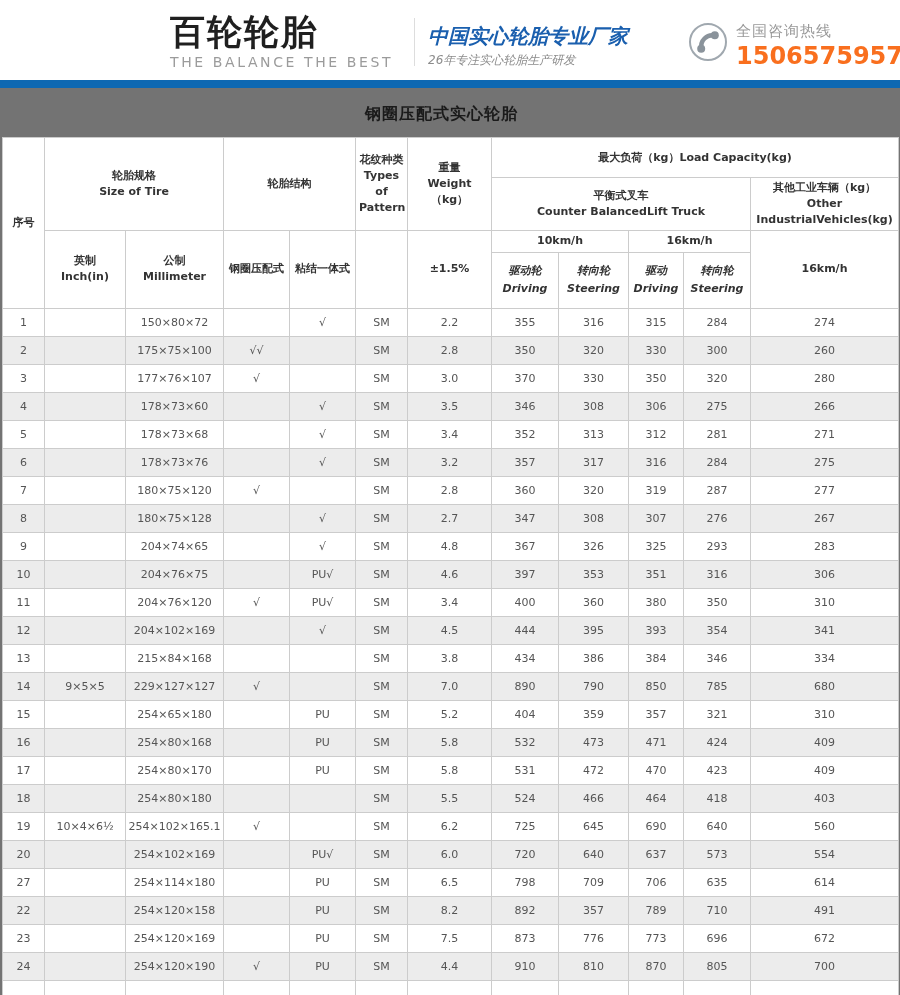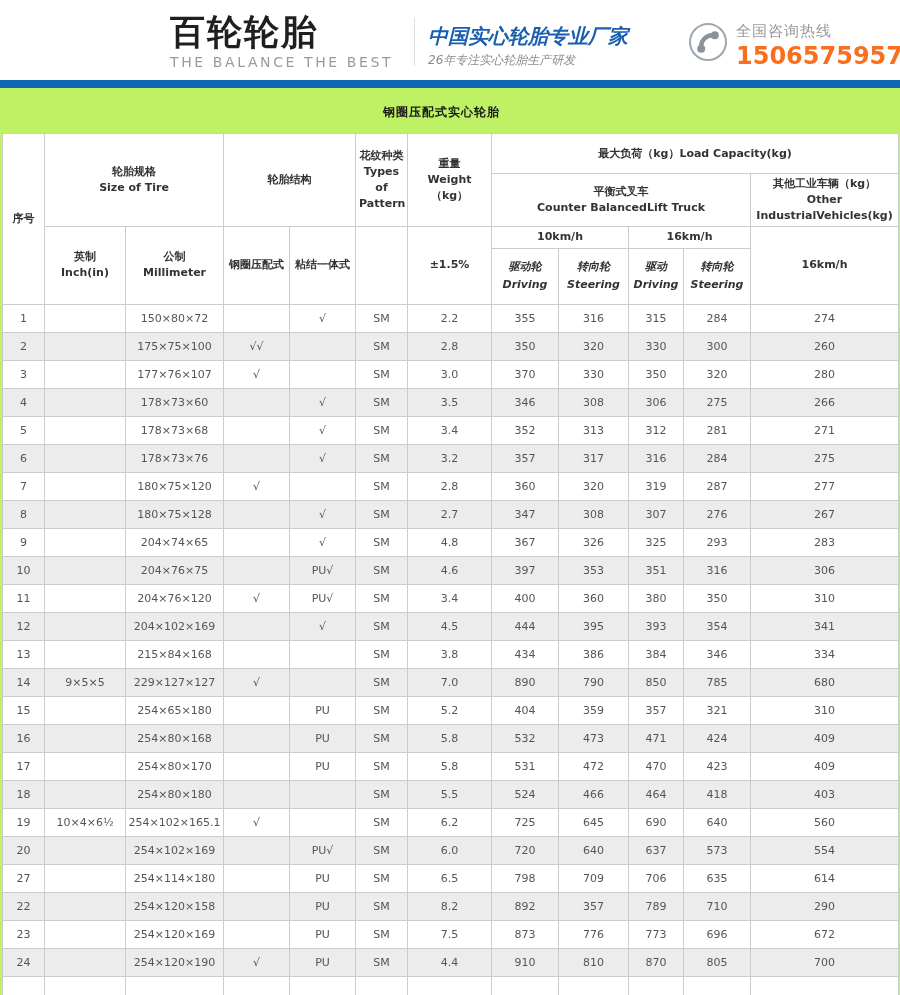--- a/index.html
+++ b/index.html
@@ -1,36 +1,36 @@
 <!DOCTYPE html>
 <html><head>
 <meta charset="utf-8">
 <style>
   * { box-sizing: border-box; margin: 0; padding: 0; }
   html, body { background: #fff; }
   body { font-family: "DejaVu Sans", "Liberation Sans", sans-serif; }
-  .page { width: 900px; height: 995px; overflow: hidden; background: #bef264; position: relative; }
+  .page { width: 900px; height: 995px; overflow: hidden; background: #737373; position: relative; }
 
   
   .site-header { position: relative; height: 80px; background: #fff; }
   .logo { position: absolute; left: 170px; top: 13px; cursor: pointer; }
   .logo-title { font-size: 35px; font-weight: 900; color: #1f1f1f; letter-spacing: 2px; line-height: 1.1; }
   .logo-tagline { font-size: 14px; color: #9b9b9b; letter-spacing: 2.6px; margin-top: 2px; }
   .header-divider { position: absolute; left: 414px; top: 18px; width: 1px; height: 48px; background: #ddd; }
   .slogan { position: absolute; left: 428px; top: 24px; font-style: italic; }
   .slogan-title { font-size: 20px; font-weight: bold; color: #1a5fae; line-height: 1.2; }
   .slogan-sub { font-size: 12px; color: #8c8c8c; margin-top: 4px; }
   .hotline { position: absolute; left: 688px; top: 22px; display: flex; align-items: flex-start; }
   .phone-icon { width: 40px; height: 40px; display: inline-block; margin-right: 8px; }
   .hotline-label { font-size: 15px; color: #999; letter-spacing: 1px; }
   .hotline-number { font-size: 24px; font-weight: bold; color: #f96f1e; letter-spacing: 0px; margin-top: 1px; }
   .accent-bar { height: 8px; background: #0e68b2; }
 
   
-  .page-title { text-align: center; font-size: 12px; font-weight: bold; color: #1a1a1a; padding: 16px 17px 12px 0; letter-spacing: 1px; }
+  .page-title { text-align: center; font-size: 16px; font-weight: bold; color: #1a1a1a; padding: 16px 17px 12px 0; letter-spacing: 1px; }
 
   
   table.spec { border-collapse: collapse; table-layout: fixed; width: 896px; margin-left: 2px; }
   table.spec th, table.spec td { border: 1px solid #ccc; text-align: center; vertical-align: middle; overflow: hidden; }
   table.spec th { font-size: 11px; font-weight: bold; color: #333; line-height: 1.45; padding: 2px 3px; background: #fff; }
   table.spec th .hline { display: block; }
   table.spec thead tr:nth-child(1) { height: 40px; }
   table.spec thead tr:nth-child(2) { height: 42px; }
   table.spec thead tr:nth-child(3) { height: 22px; }
   table.spec thead tr:nth-child(4) { height: 56px; }
@@ -473,21 +473,21 @@
           <td></td>
           <td>254×120×158</td>
           <td></td>
           <td>PU</td>
           <td>SM</td>
           <td>8.2</td>
           <td>892</td>
           <td>357</td>
           <td>789</td>
           <td>710</td>
-          <td>290</td>
+          <td>491</td>
         </tr>
         <tr>
           <td>23</td>
           <td></td>
           <td>254×120×169</td>
           <td></td>
           <td>PU</td>
           <td>SM</td>
           <td>7.5</td>
           <td>873</td>

